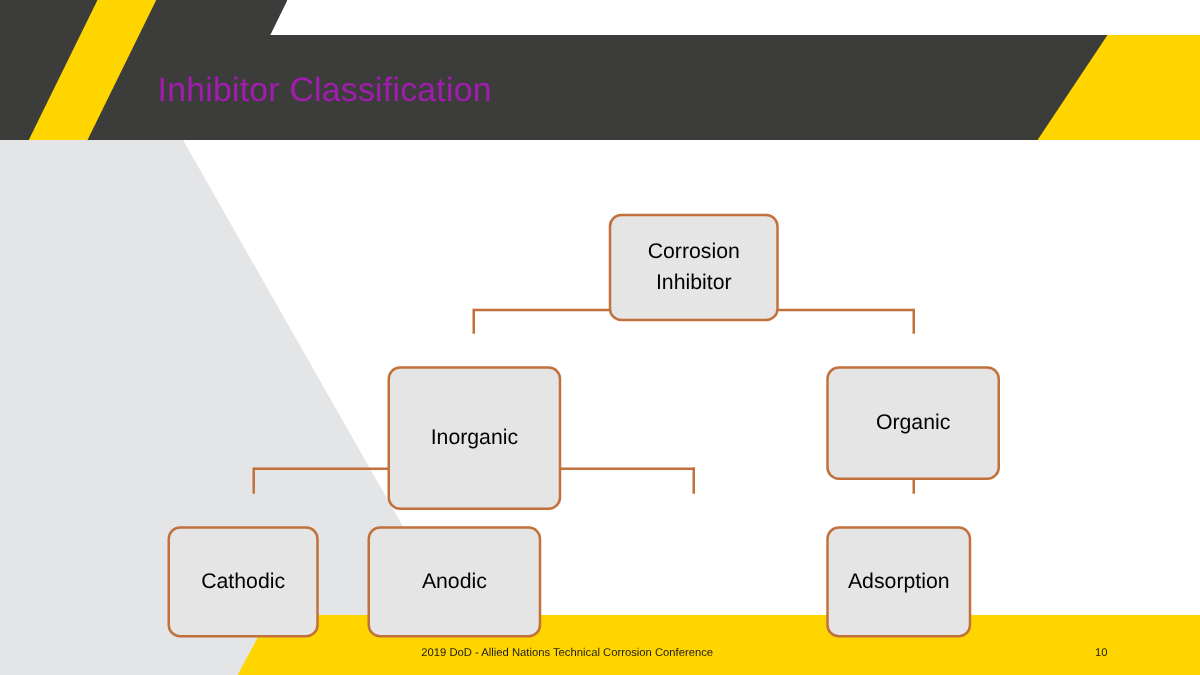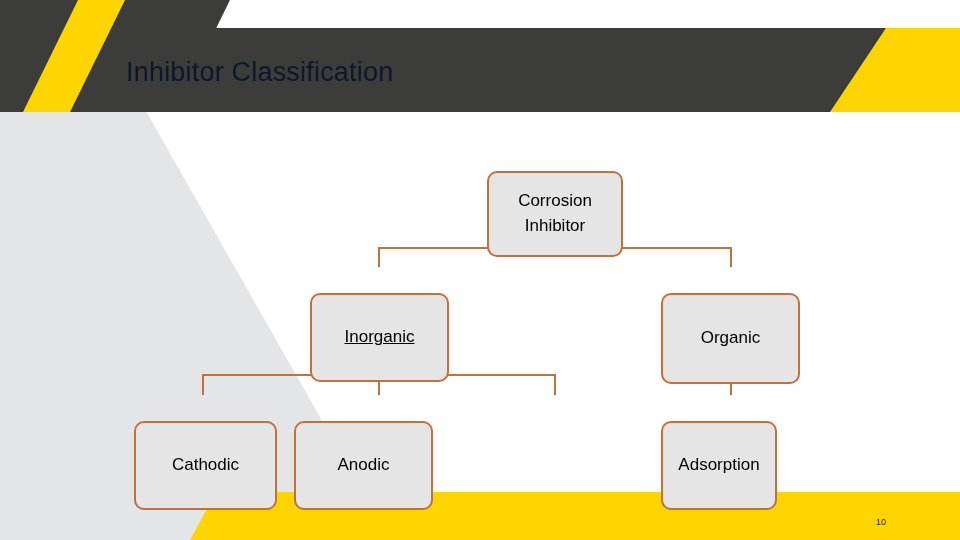--- a/index.html
+++ b/index.html
@@ -61,21 +61,21 @@
     width: 960px; height: 48px;
     background: #ffd500;
     clip-path: polygon(216px 0, 960px 0, 960px 48px, 190px 48px);
   }
 
   
   #page-title {
     position: absolute;
     left: 126px;
     top: 57px;
-    color: #0f172a;
+    color: #a21caf;
     font-size: 27px;
     font-weight: 400;
     letter-spacing: 0.2px;
     white-space: nowrap;
   }
 
   
   #chart-layer {
     position: absolute;
     left: 0; top: 0;
@@ -93,23 +93,23 @@
     justify-content: center;
     color: #000000;
     font-size: 17px;
     line-height: 1.45;
     text-align: center;
     margin-top: 28px;
   }
   .node .line2 { display: block; }
 
   #node-root      { left: 487px; top: 143px; width: 136px; height: 86px; }
-  #node-inorganic { left: 310px; top: 265px; width: 139px; height: 89px; text-decoration: underline; }
+  #node-inorganic { left: 310px; top: 265px; width: 139px; height: 115px; }
   #node-organic   { left: 661px; top: 265px; width: 139px; height: 91px; }
-  #node-cathodic  { left: 134px; top: 393px; width: 143px; height: 89px; }
+  #node-cathodic  { left: 134px; top: 393px; width: 121px; height: 89px; }
   #node-anodic    { left: 294px; top: 393px; width: 139px; height: 89px; }
   #node-mixed     { left: 486px; top: 393px; width: 139px; height: 89px; }
   #node-adsorption{ left: 661px; top: 393px; width: 116px; height: 89px; align-items: center; }
 
   
   .conn {
     position: absolute;
     background: #c1713c;
   }
   .conn-v { width: 2px; }
@@ -180,15 +180,16 @@
     <div class="node" id="node-anodic">
       <span>Anodic</span>
     </div>
 
 
     <div class="node" id="node-adsorption">
       <span>Adsorption</span>
     </div>
   </div>
 
+  <div id="footer-text">2019 DoD - Allied Nations Technical Corrosion Conference</div>
   <div id="footer-page">10</div>
 
 </div>
 
 </body></html>

